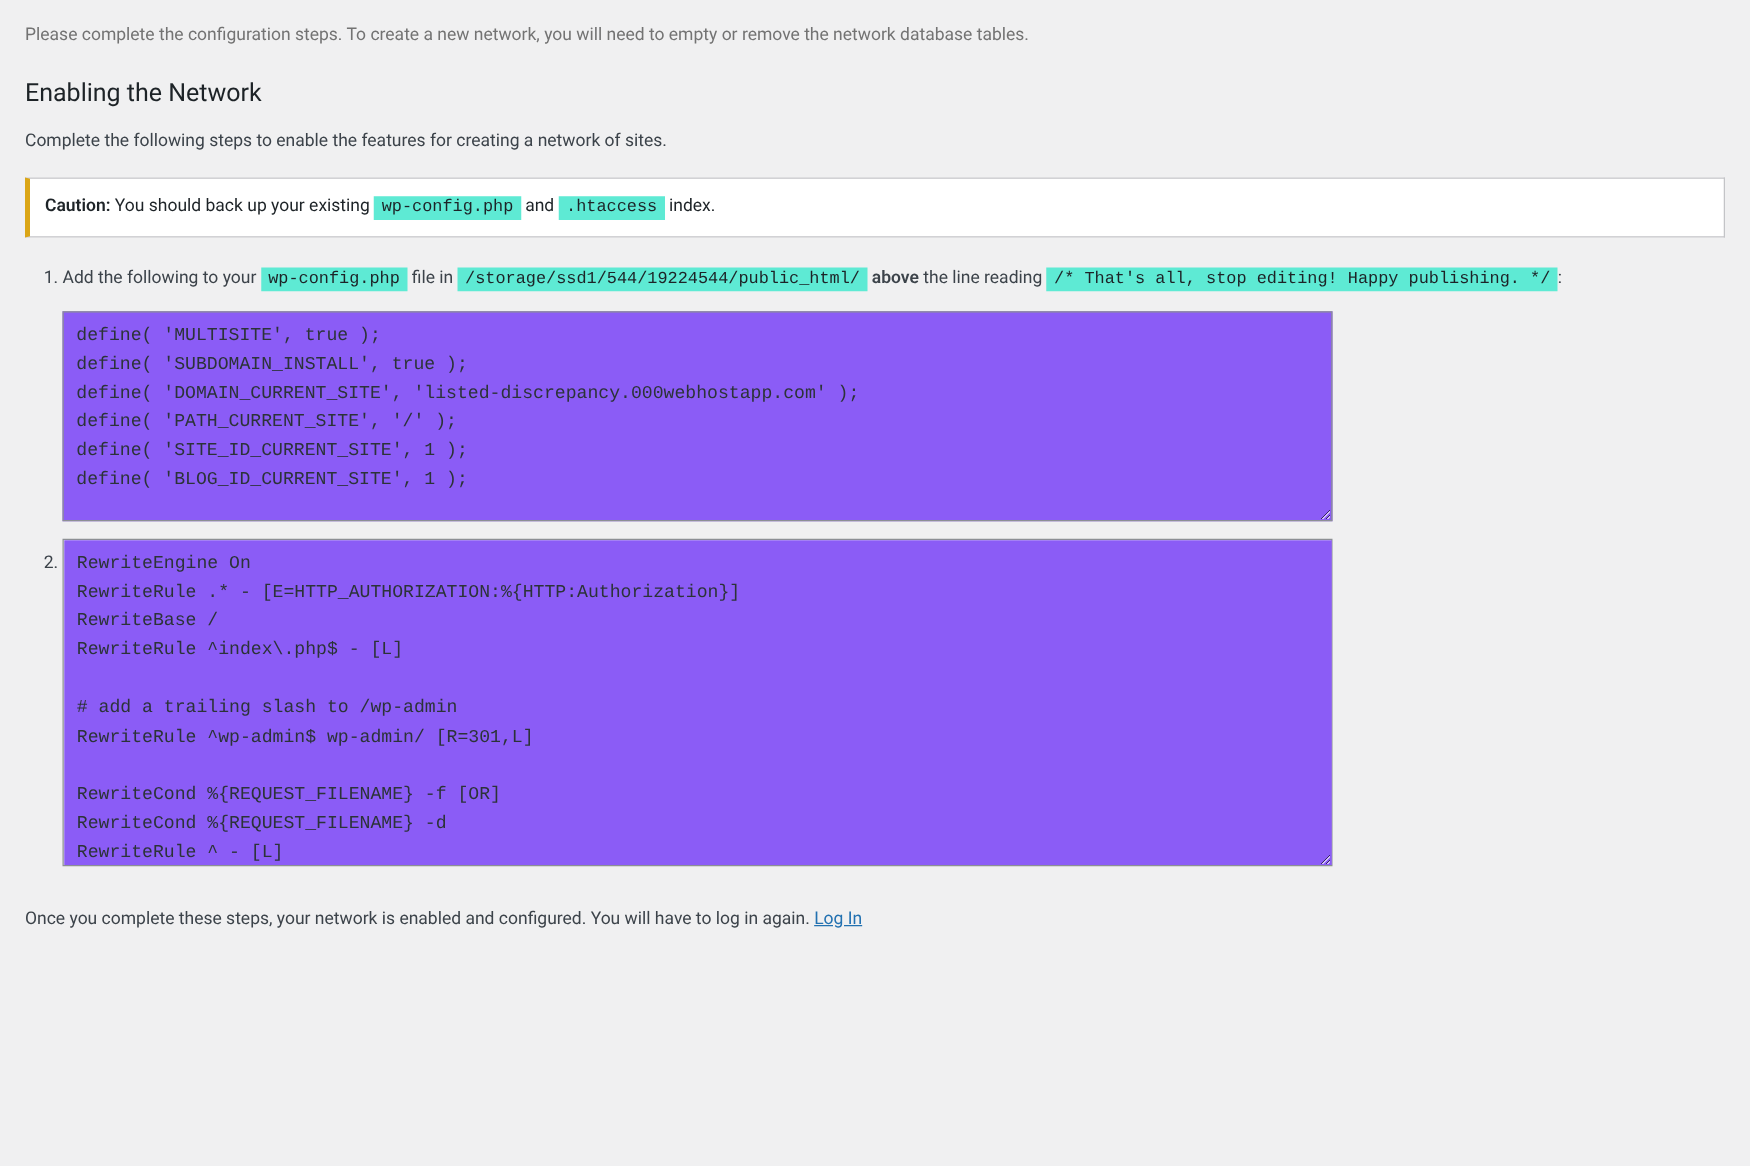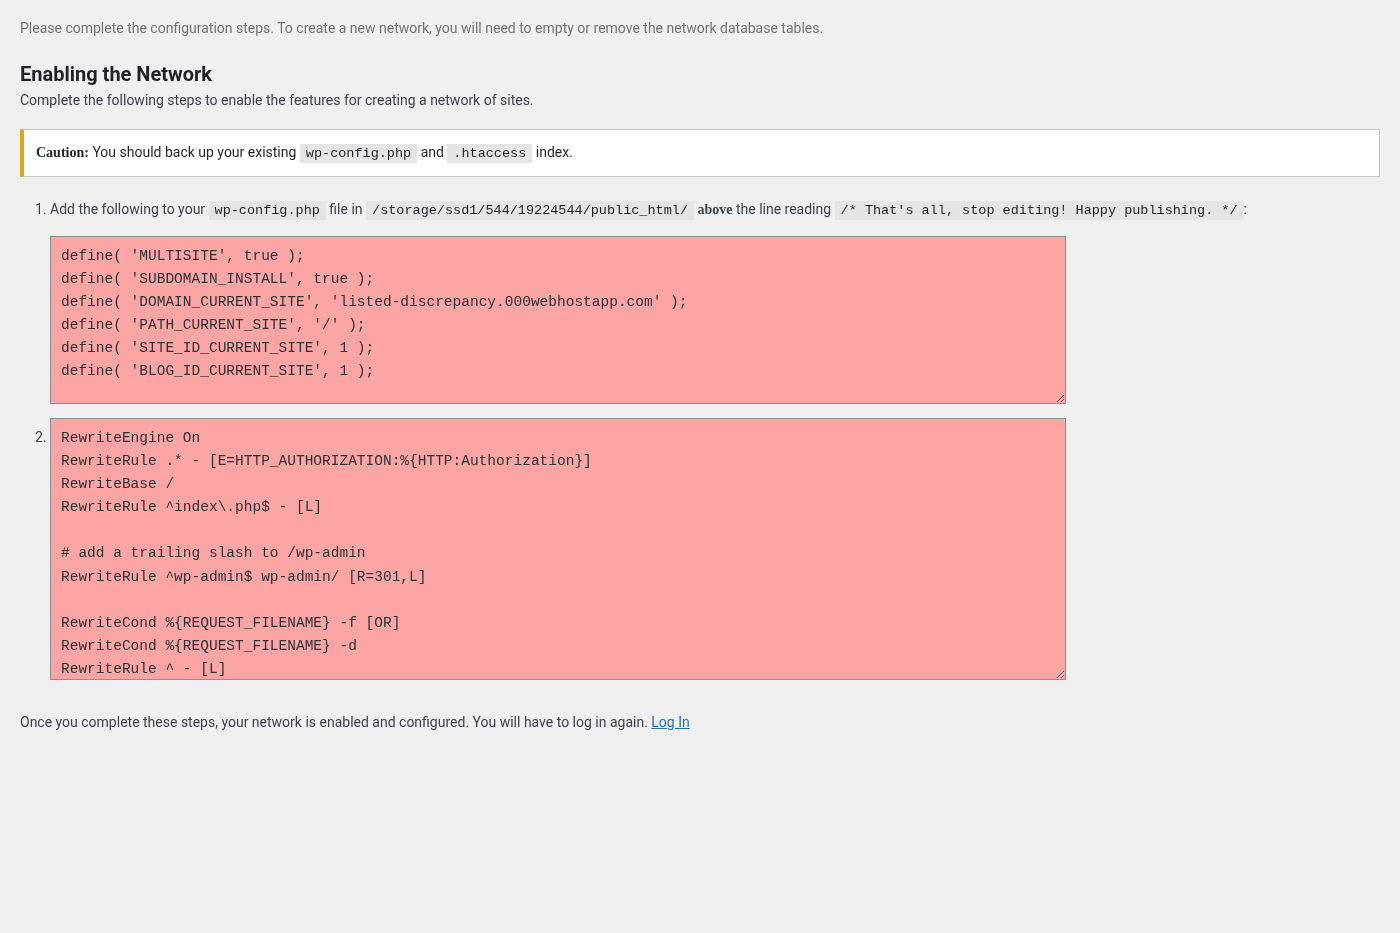--- a/index.html
+++ b/index.html
@@ -15,43 +15,43 @@
       line-height: 1.5;
       padding: 18px 20px;
     }
     .intro-text {
       margin-bottom: 20px;
       font-size: 14px;
       color: #737373;
     }
     h2 {
       font-size: 20px;
-      font-weight: 700;
+      font-weight: 400;
       color: #1d2327;
-      margin-bottom: 1px;
+      margin-bottom: 14px;
     }
     .subtitle {
       font-size: 14px;
       color: #3c434a;
       margin-bottom: 18px;
     }
     .notice {
       background: #fff;
       border: 1px solid #c3c4c7;
       border-left: 4px solid #dba617;
       padding: 12px;
       margin-bottom: 20px;
     }
     .notice strong {
       font-weight: 600;
     }
     code {
       font-family: Consolas, Monaco, "Courier New", monospace;
       padding: 2px 6px;
-      background: #e5e5e5;
+      background: #5eead4;
       font-size: 13.5px;
       color: #1d2327;
     }
     ol {
       list-style: decimal;
       padding-left: 30px;
       margin-bottom: 32px;
     }
     ol li {
       margin-bottom: 14px;
@@ -61,21 +61,21 @@
     .step-text {
       line-height: 1.8;
     }
     textarea.code-block {
       display: block;
       width: 1016px;
       max-width: 100%;
       font-family: Consolas, Monaco, "Courier New", monospace;
       font-size: 14.5px;
       line-height: 1.6;
-      background: #fca5a5;
+      background: #8b5cf6;
       border: 1px solid #8c8f94;
       padding: 8px 10px;
       color: #2c3338;
       resize: both;
       white-space: pre;
       overflow-wrap: normal;
       overflow-x: auto;
       margin-top: 12px;
     }
     textarea.code-block.first {
@@ -87,21 +87,20 @@
     .footer-text {
       font-size: 14px;
       color: #3c434a;
     }
     .footer-text a {
       color: #2271b1;
       text-decoration: underline;
     }
     strong {
       font-weight: 600;
-      font-family: Liberation Serif, serif;
     }
   </style>
 </head>
 <body>
 
 <p class="intro-text">Please complete the configuration steps. To create a new network, you will need to empty or remove the network database tables.</p>
 
 <h2>Enabling the Network</h2>
 
 <p class="subtitle">Complete the following steps to enable the features for creating a network of sites.</p>

